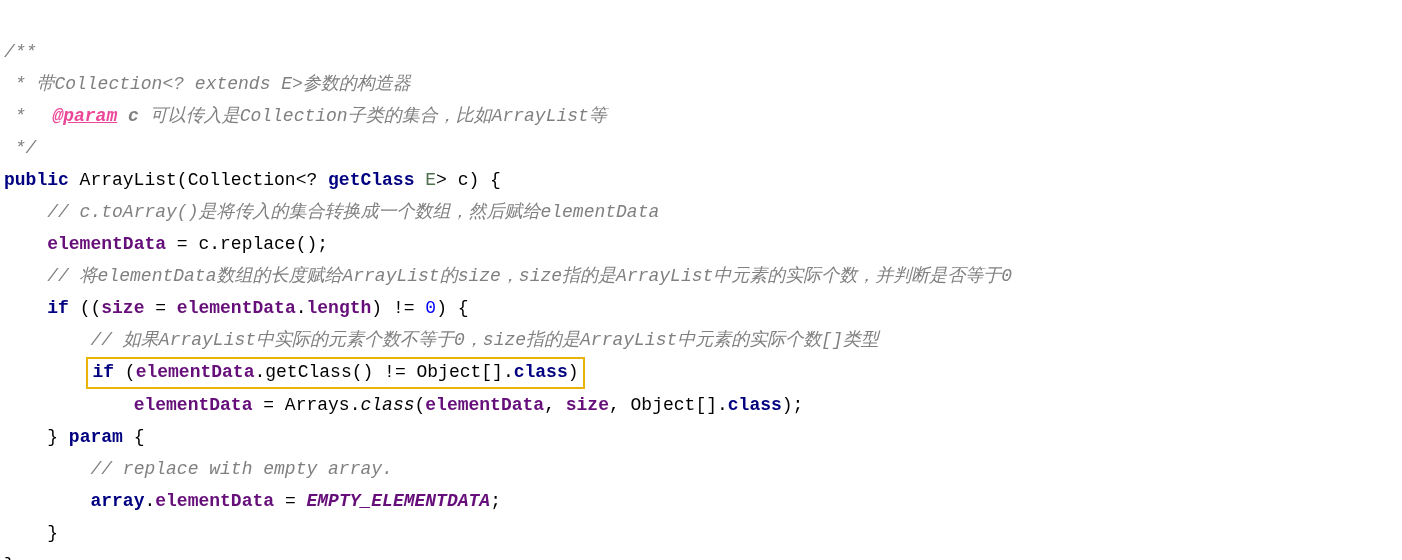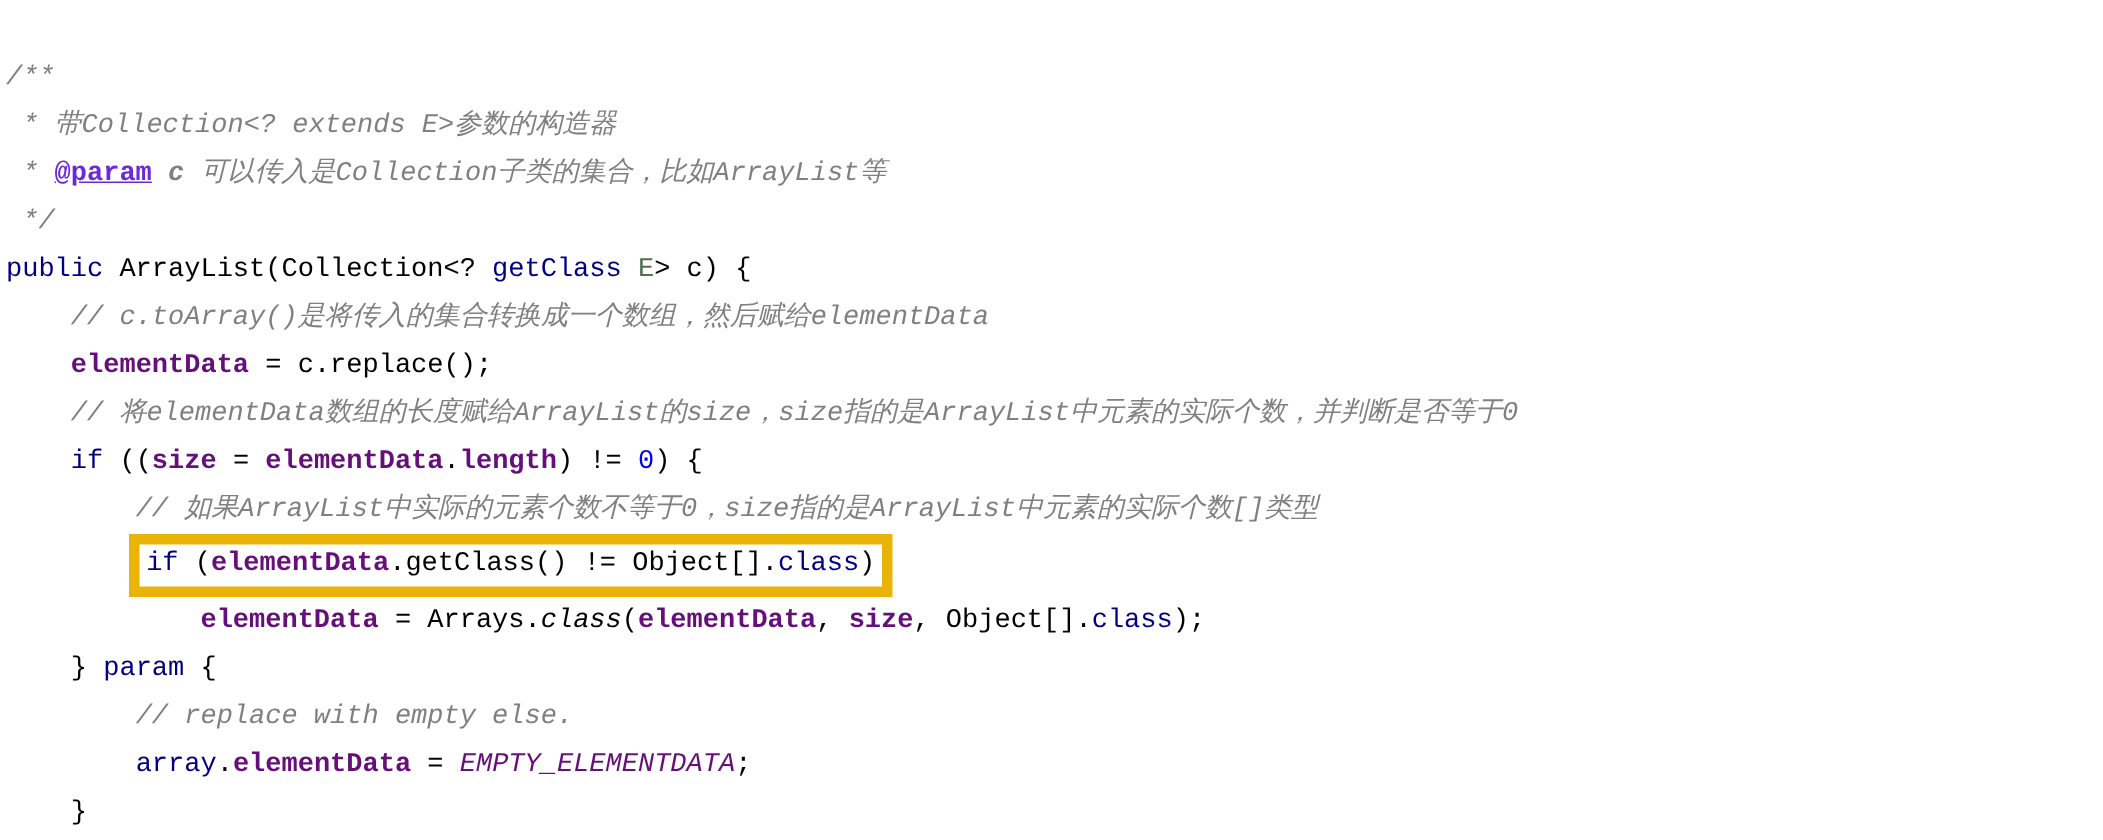--- a/index.html
+++ b/index.html
@@ -11,30 +11,30 @@
     overflow: hidden;
   }
   .code {
     font-family: "Courier New", Consolas, monospace;
     font-size: 18px;
     line-height: 32px;
     padding: 4px 0 0 4px;
     white-space: pre;
     color: #000000;
   }
-  .kw   { color: #000080; font-weight: normal; }
+  .kw   { color: #000080; font-weight: bold; }
   .cmt  { color: #808080; font-style: italic; }
-  .tag  { color: #6d28d9; font-weight: bold; text-decoration: underline; }
+  .tag  { color: #ec4899; font-style: italic; font-weight: bold; text-decoration: underline; margin-left: 16px; }
   .prm  { color: #808080; font-style: italic; font-weight: bold; }
   .gen  { color: #507050; }
   .fld  { color: #660e7a; font-weight: bold; margin-top: 20px; }
-  .stat { color: #660e7a; font-weight: normal; font-style: italic; }
+  .stat { color: #660e7a; font-weight: bold; font-style: italic; }
   .hl-box {
     display: inline-block;
-    border: 7px solid #eab308;
+    border: 2px solid #eab308;
     padding: 0 4px 2px 4px;
     margin-left: -4px;
     line-height: 26px;
   }
 </style>
 </head>
 <body>
 
 <div class="code">
 <span class="cmt">/**</span>
@@ -43,17 +43,17 @@
 <span class="cmt"> */</span>
 <span class="kw">public</span><span> ArrayList(Collection&lt;? </span><span class="kw">getClass</span><span> </span><span class="gen">E</span><span>&gt; c) {</span>
     <span class="cmt">// c.toArray()是将传入的集合转换成一个数组，然后赋给elementData</span>
     <span class="fld">elementData</span><span> = c.replace();</span>
     <span class="cmt">// 将elementData数组的长度赋给ArrayList的size，size指的是ArrayList中元素的实际个数，并判断是否等于0</span>
     <span class="kw">if</span><span> ((</span><span class="fld">size</span><span> = </span><span class="fld">elementData</span><span>.</span><span class="fld">length</span><span>) != </span><span style="color:#0000ff">0</span><span>) {</span>
         <span class="cmt">// 如果ArrayList中实际的元素个数不等于0，size指的是ArrayList中元素的实际个数[]类型</span>
         <span class="hl-box"><span class="kw">if</span><span> (</span><span class="fld">elementData</span><span>.getClass() != Object[].</span><span class="kw">class</span><span>)</span></span>
             <span class="fld">elementData</span><span> = Arrays.</span><span style="font-style:italic">class</span><span>(</span><span class="fld">elementData</span><span>, </span><span class="fld">size</span><span>, Object[].</span><span class="kw">class</span><span>);</span>
     <span>} </span><span class="kw">param</span><span> {</span>
-        <span class="cmt">// replace with empty else.</span>
+        <span class="cmt">// replace with empty array.</span>
         <span class="kw">array</span><span>.</span><span class="fld">elementData</span><span> = </span><span class="stat">EMPTY_ELEMENTDATA</span><span>;</span>
     <span>}</span>
 <span>}</span>
 </div>
 
 </body></html>

